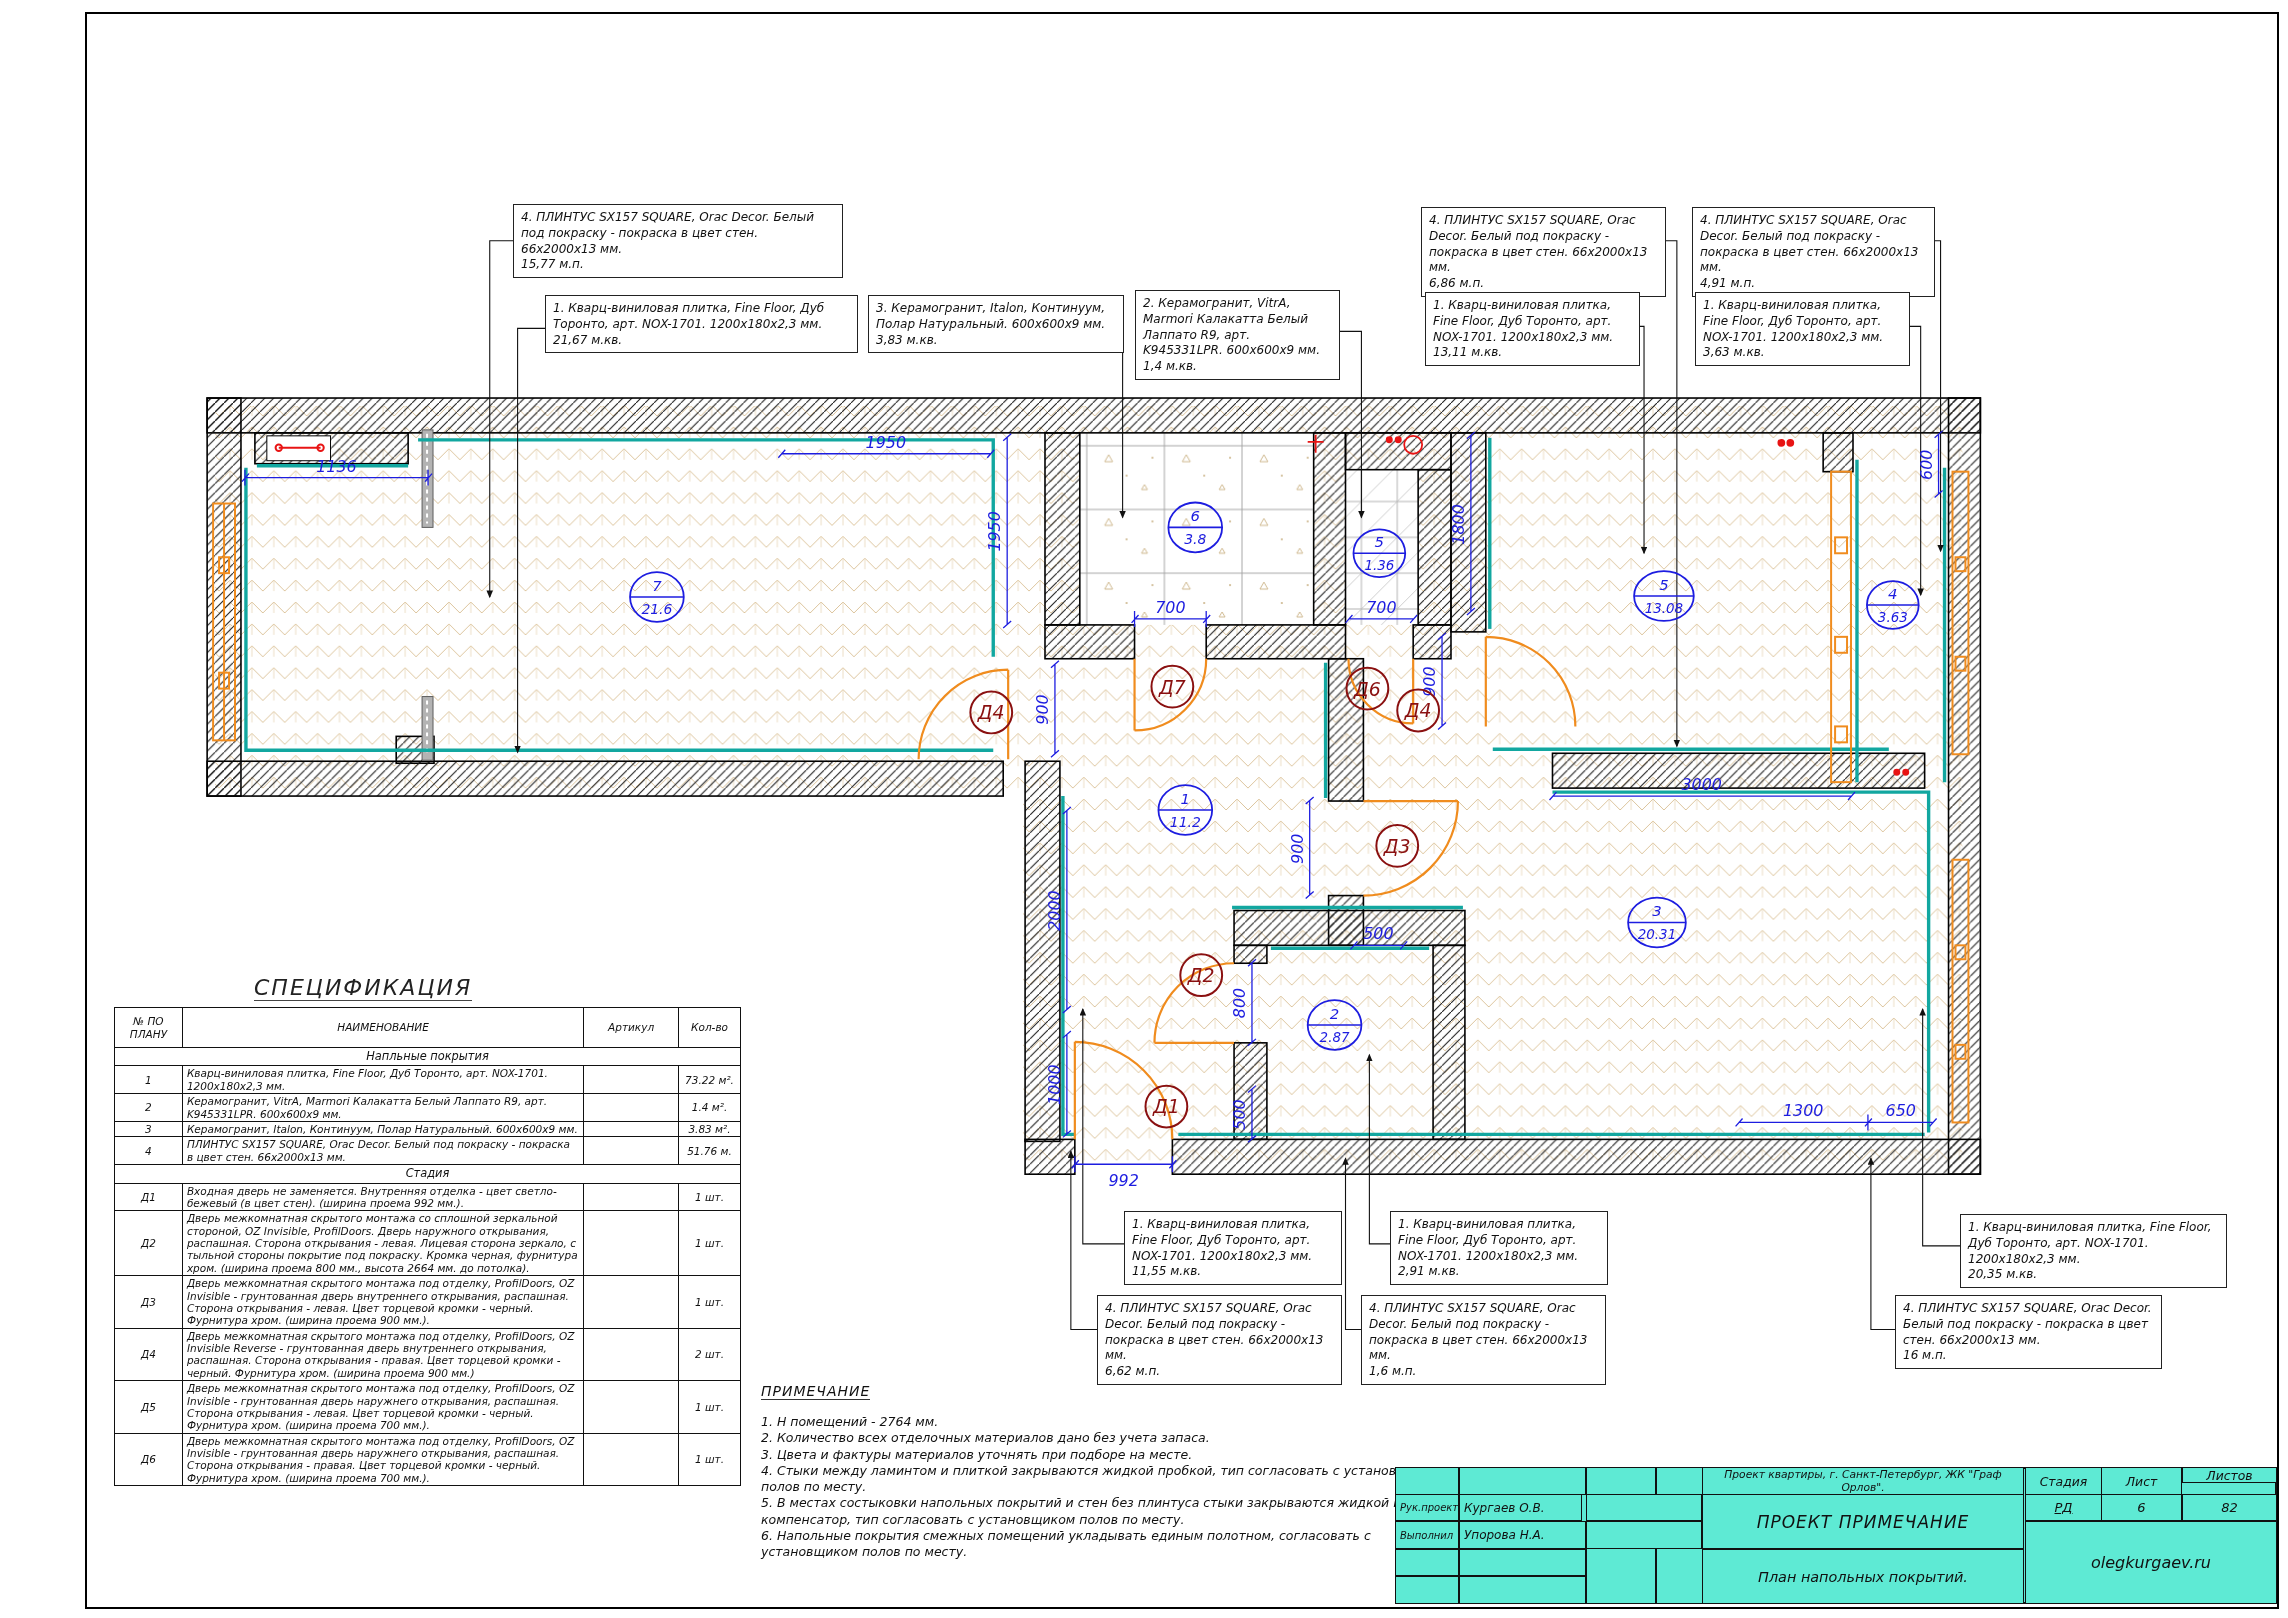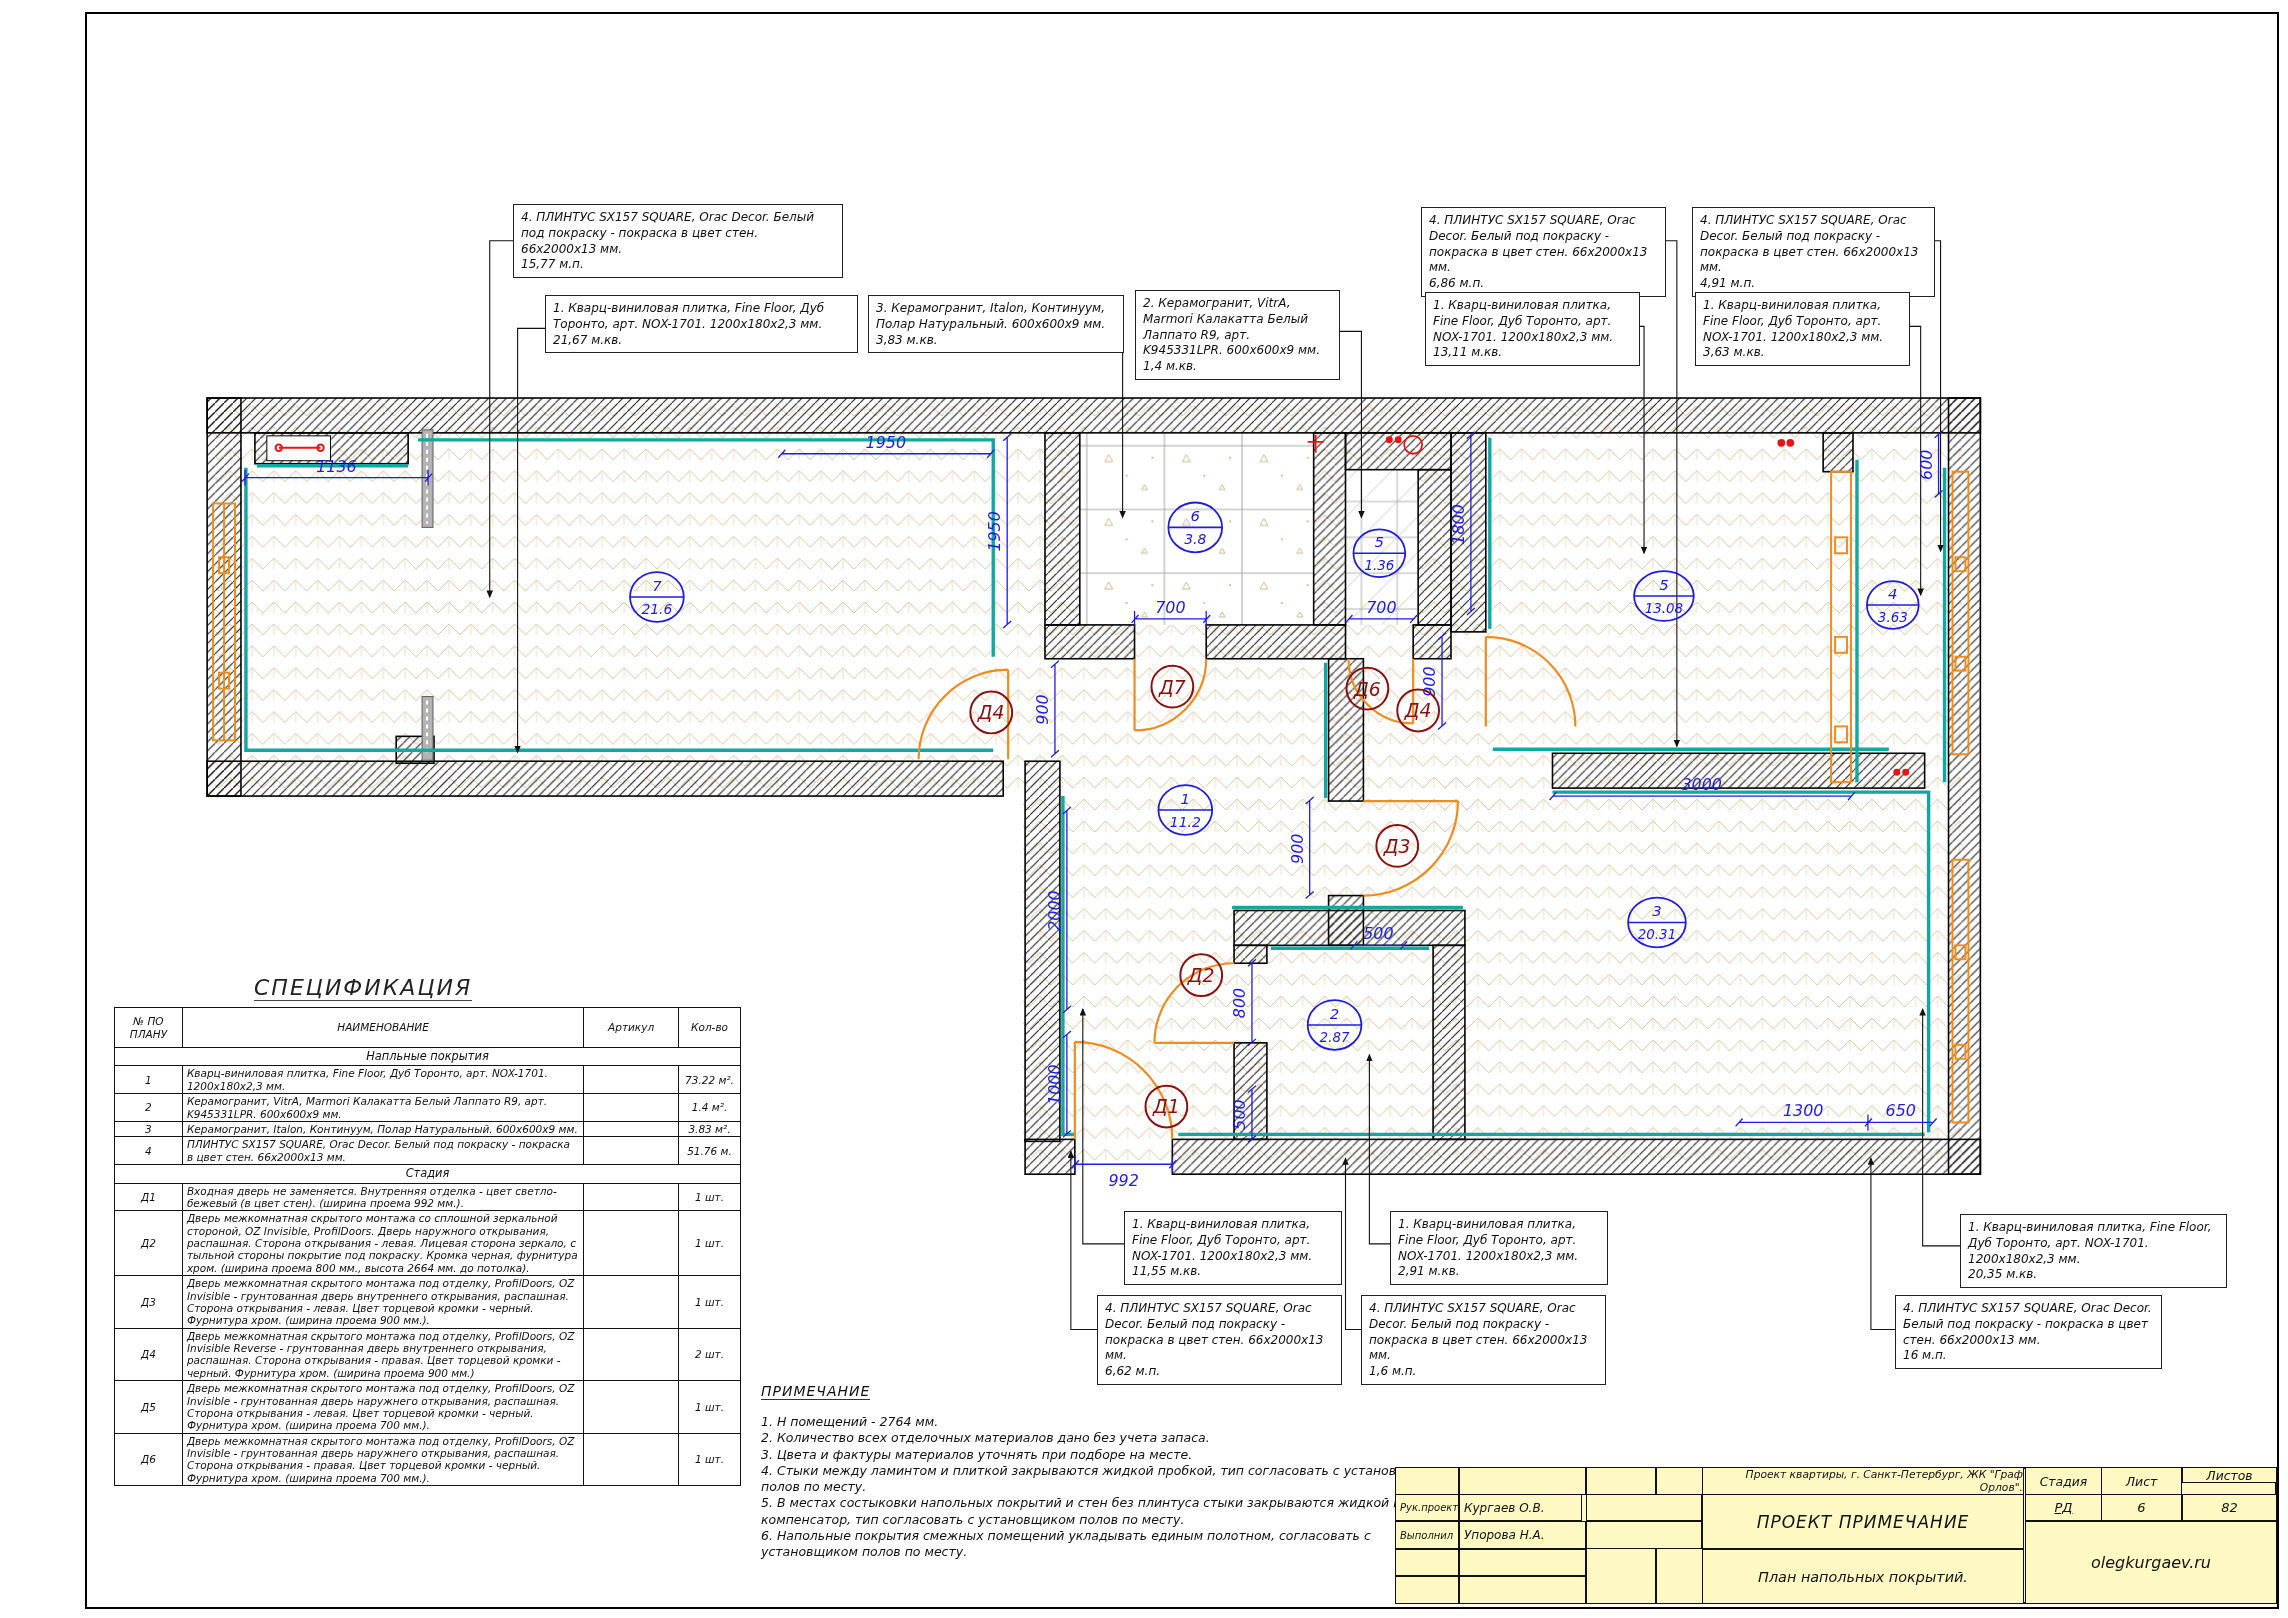--- a/index.html
+++ b/index.html
@@ -17,22 +17,22 @@
   #spec td{border:1.6px solid #111;font-style:italic;font-size:10.5px;line-height:1.18;
            color:#111;padding:1px 4px;vertical-align:middle;}
   #spec td.c{text-align:center;}
   #spec td.sect{text-align:center;font-size:11.4px;padding:2px;}
   #spec .qty{white-space:nowrap;text-align:center;}
   
   #notes{position:absolute;left:761px;top:1381px;width:697px;z-index:6;font-style:italic;color:#111;}
   #notes .ntitle{font-size:14px;border-bottom:1.4px solid #333;display:inline-block;margin-bottom:14px;letter-spacing:1px;}
   #notes .nitem{font-size:12.5px;line-height:1.3;}
   
-  .tb{position:absolute;border:1.5px solid #111;font-style:italic;color:#111;z-index:6;background:#fef9c3;
-      display:flex;align-items:center;justify-content:center;text-align:right;box-sizing:border-box;}
+  .tb{position:absolute;border:1.5px solid #111;font-style:italic;color:#111;z-index:6;background:#5eead4;
+      display:flex;align-items:center;justify-content:center;text-align:center;box-sizing:border-box;}
   .tb.l{justify-content:flex-start;padding-left:4px;}
 </style>
 </head>
 <body>
 
 <div id="sheet">
   <div id="frame"></div>
 
   <svg width="2289" height="1619" viewBox="0 0 2300 1627">
     <defs>

